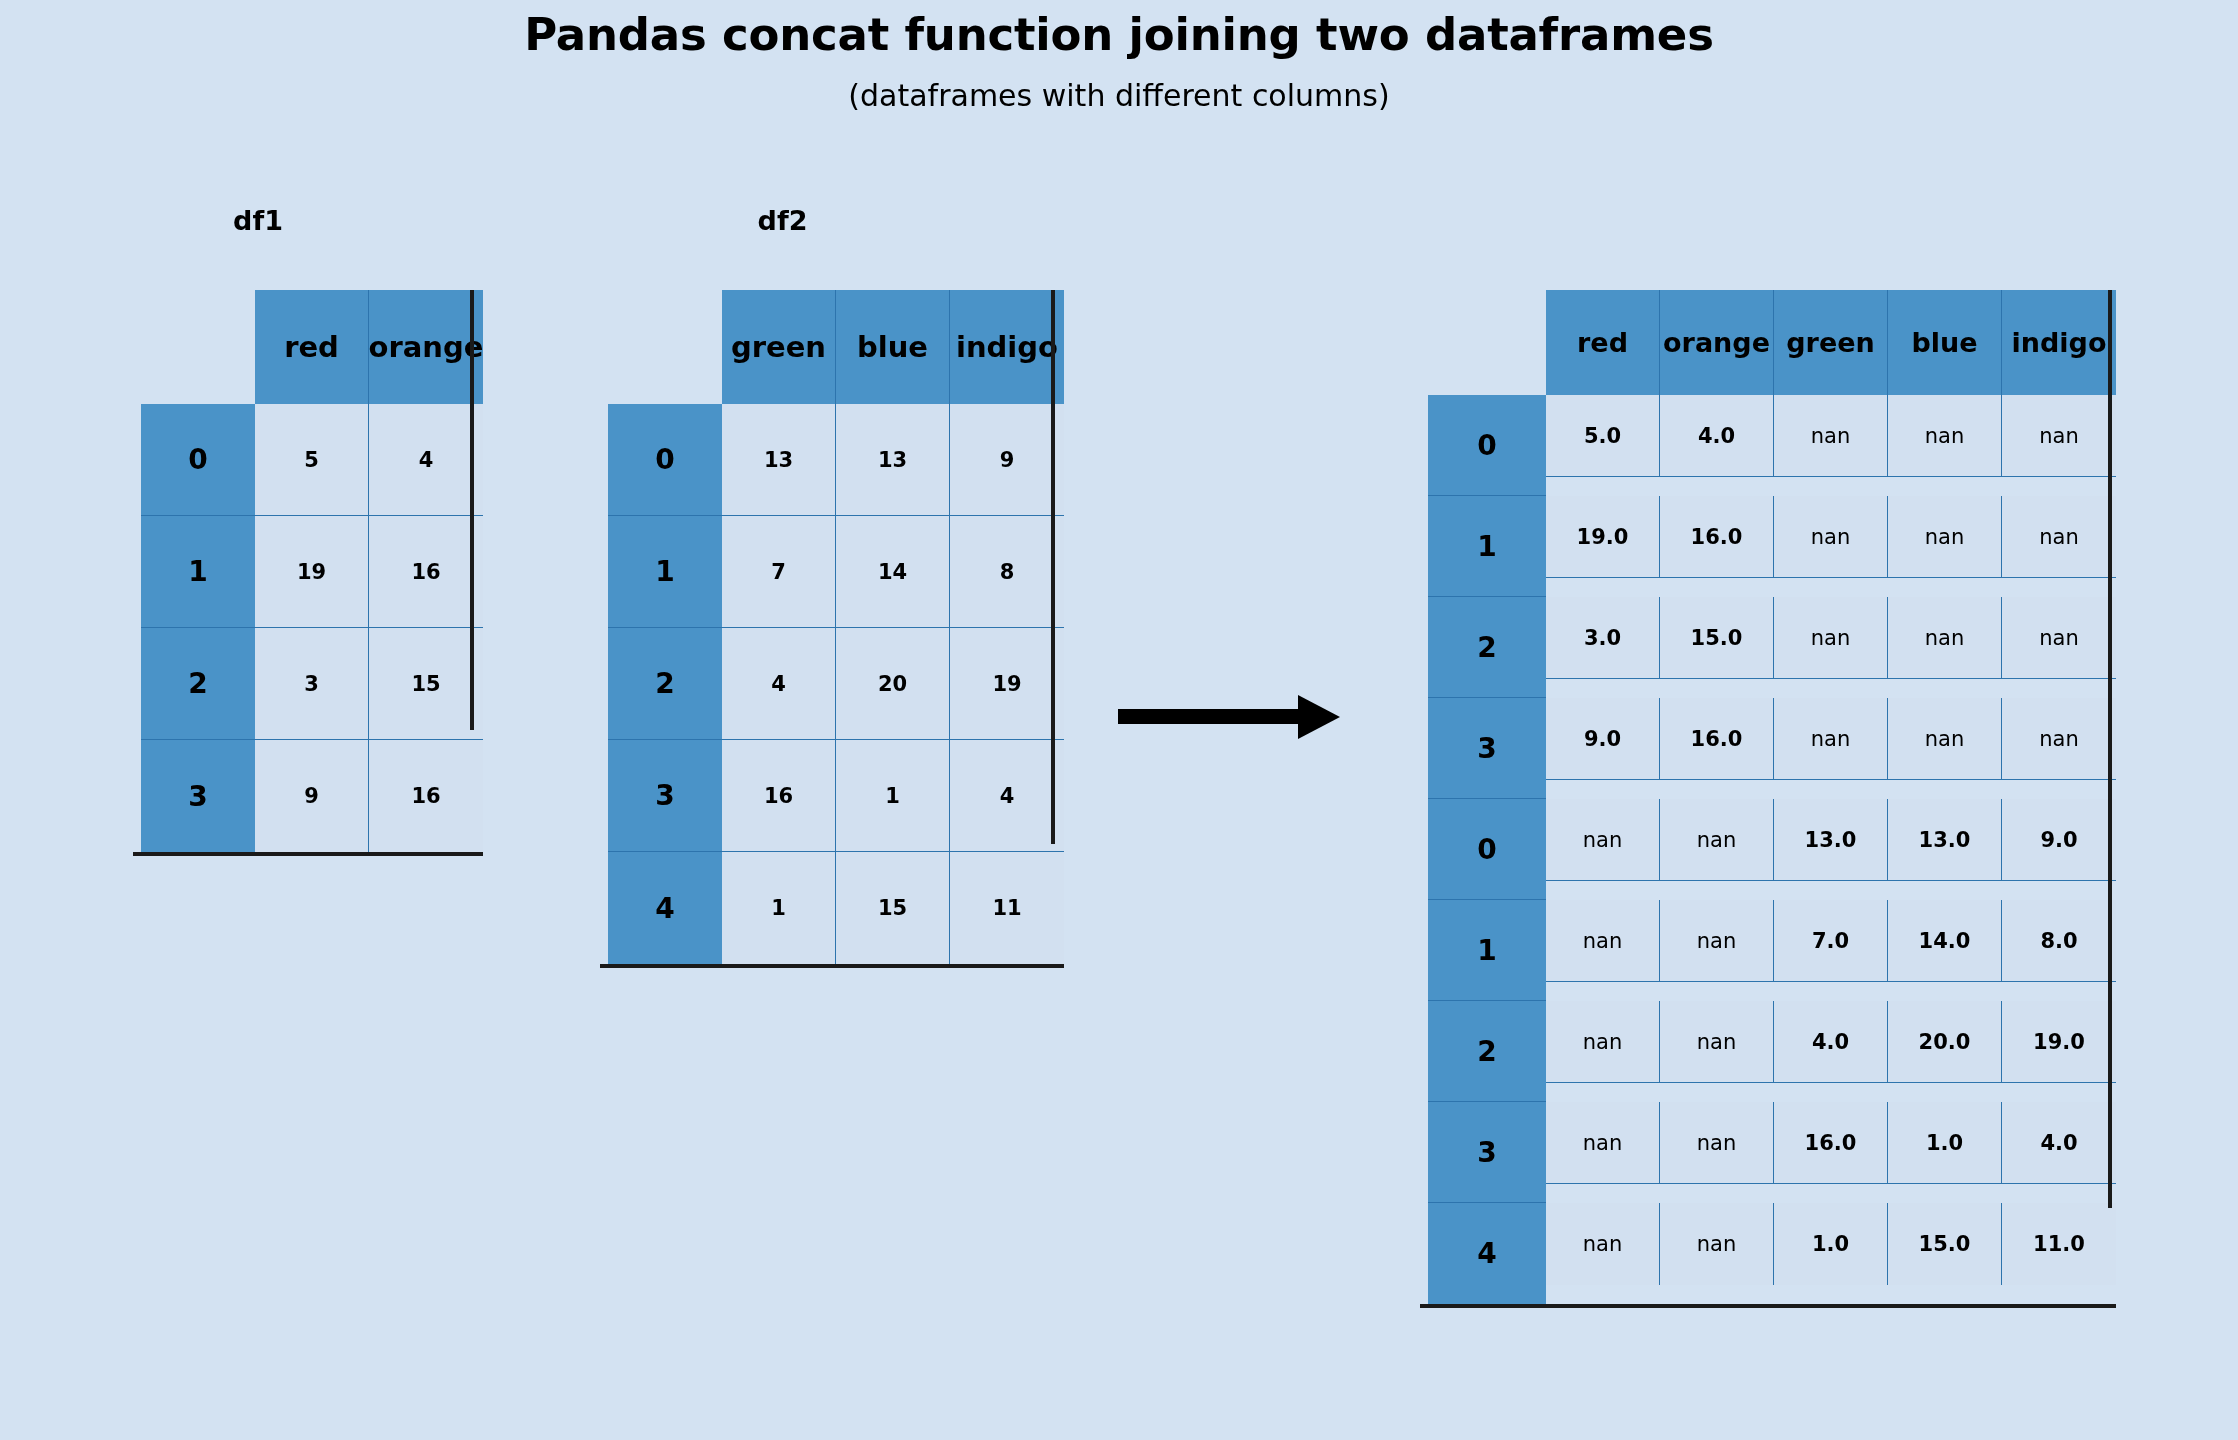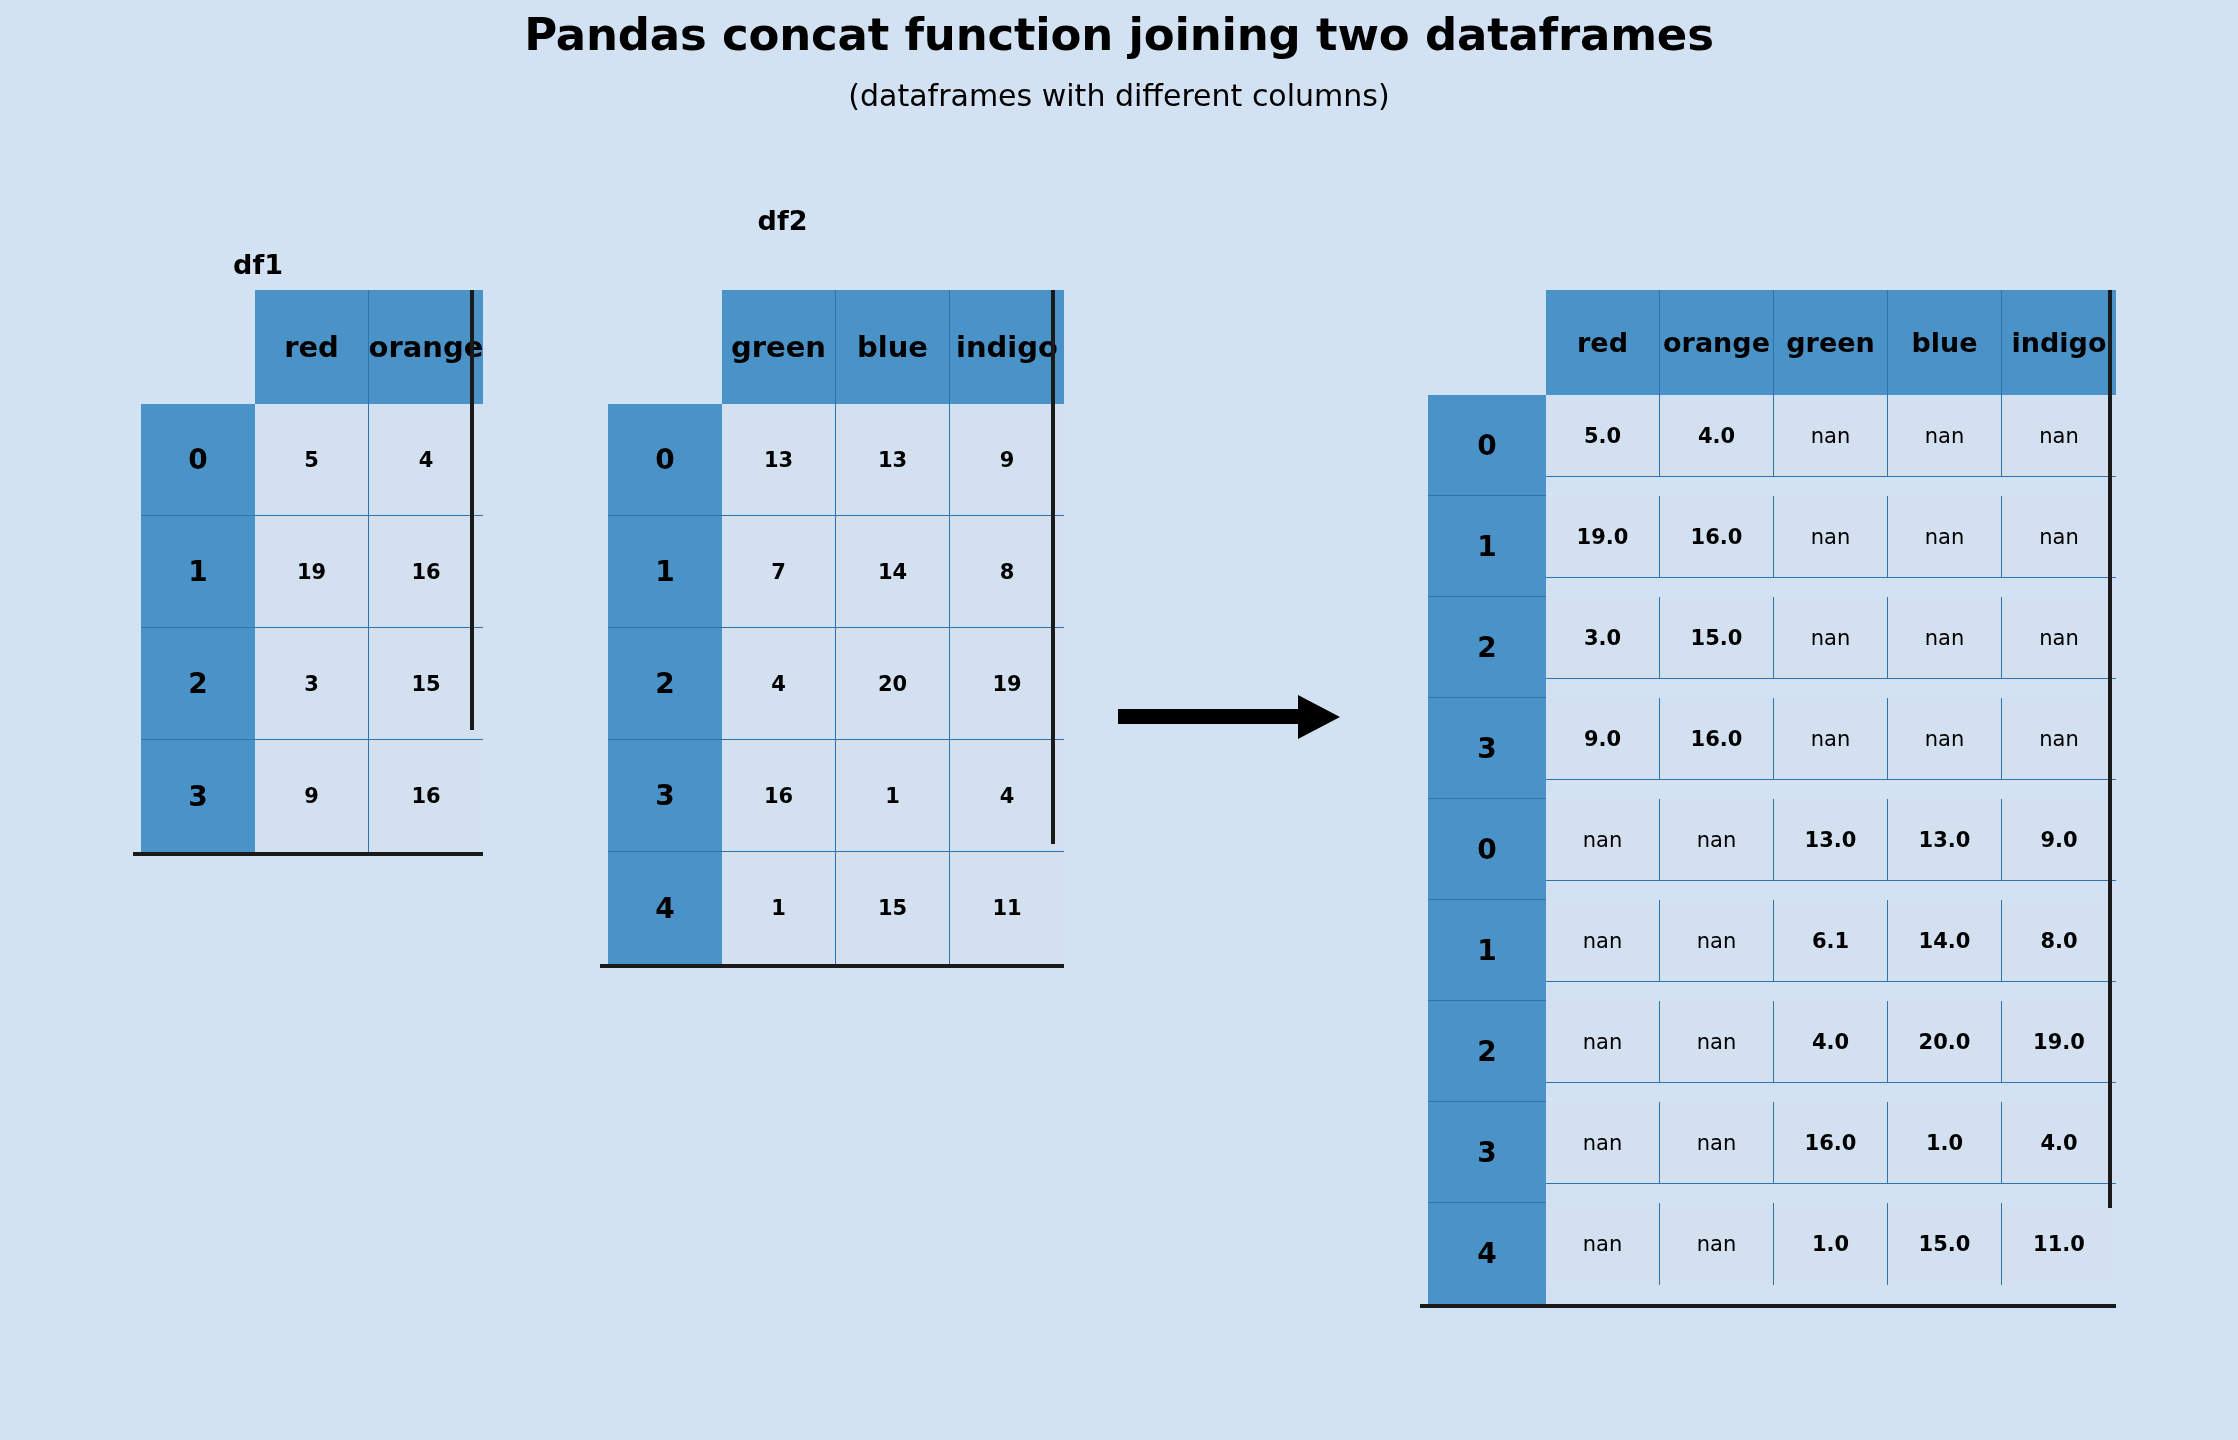--- a/index.html
+++ b/index.html
@@ -128,21 +128,21 @@
   }
 </style>
 </head>
 <body>
 
 <div class="page">
 
   <div class="main-title">Pandas concat function joining two dataframes</div>
   <div class="sub-title">(dataframes with different columns)</div>
 
-  <div class="tbl-caption" style="left:133px; top:205px; width:250px;margin-top:44px;">df1</div>
+  <div class="tbl-caption" style="left:133px; top:205px; width:250px;">df1</div>
   <div class="tbl-caption" style="left:600px; top:205px; width:365px;">df2</div>
 
   <div class="df" id="df1">
     <div class="grid">
         <div class="row">
           <div class="cell spacer"></div>
           <div class="cell hdr">red</div>
           <div class="cell hdr last">orange</div>
         </div>
         <div class="row">
@@ -359,21 +359,21 @@
         </div>
         <div class="row">
           <div class="cell idx">1</div>
           <div class="cell body-cell">
             <span class="nanv">nan</span>
           </div>
           <div class="cell body-cell">
             <span class="nanv">nan</span>
           </div>
           <div class="cell body-cell">
-            <span class="num">6.1</span>
+            <span class="num">7.0</span>
           </div>
           <div class="cell body-cell">
             <span class="num">14.0</span>
           </div>
           <div class="cell body-cell lastcol">
             <span class="num">8.0</span>
           </div>
         </div>
         <div class="row">
           <div class="cell idx">2</div>

